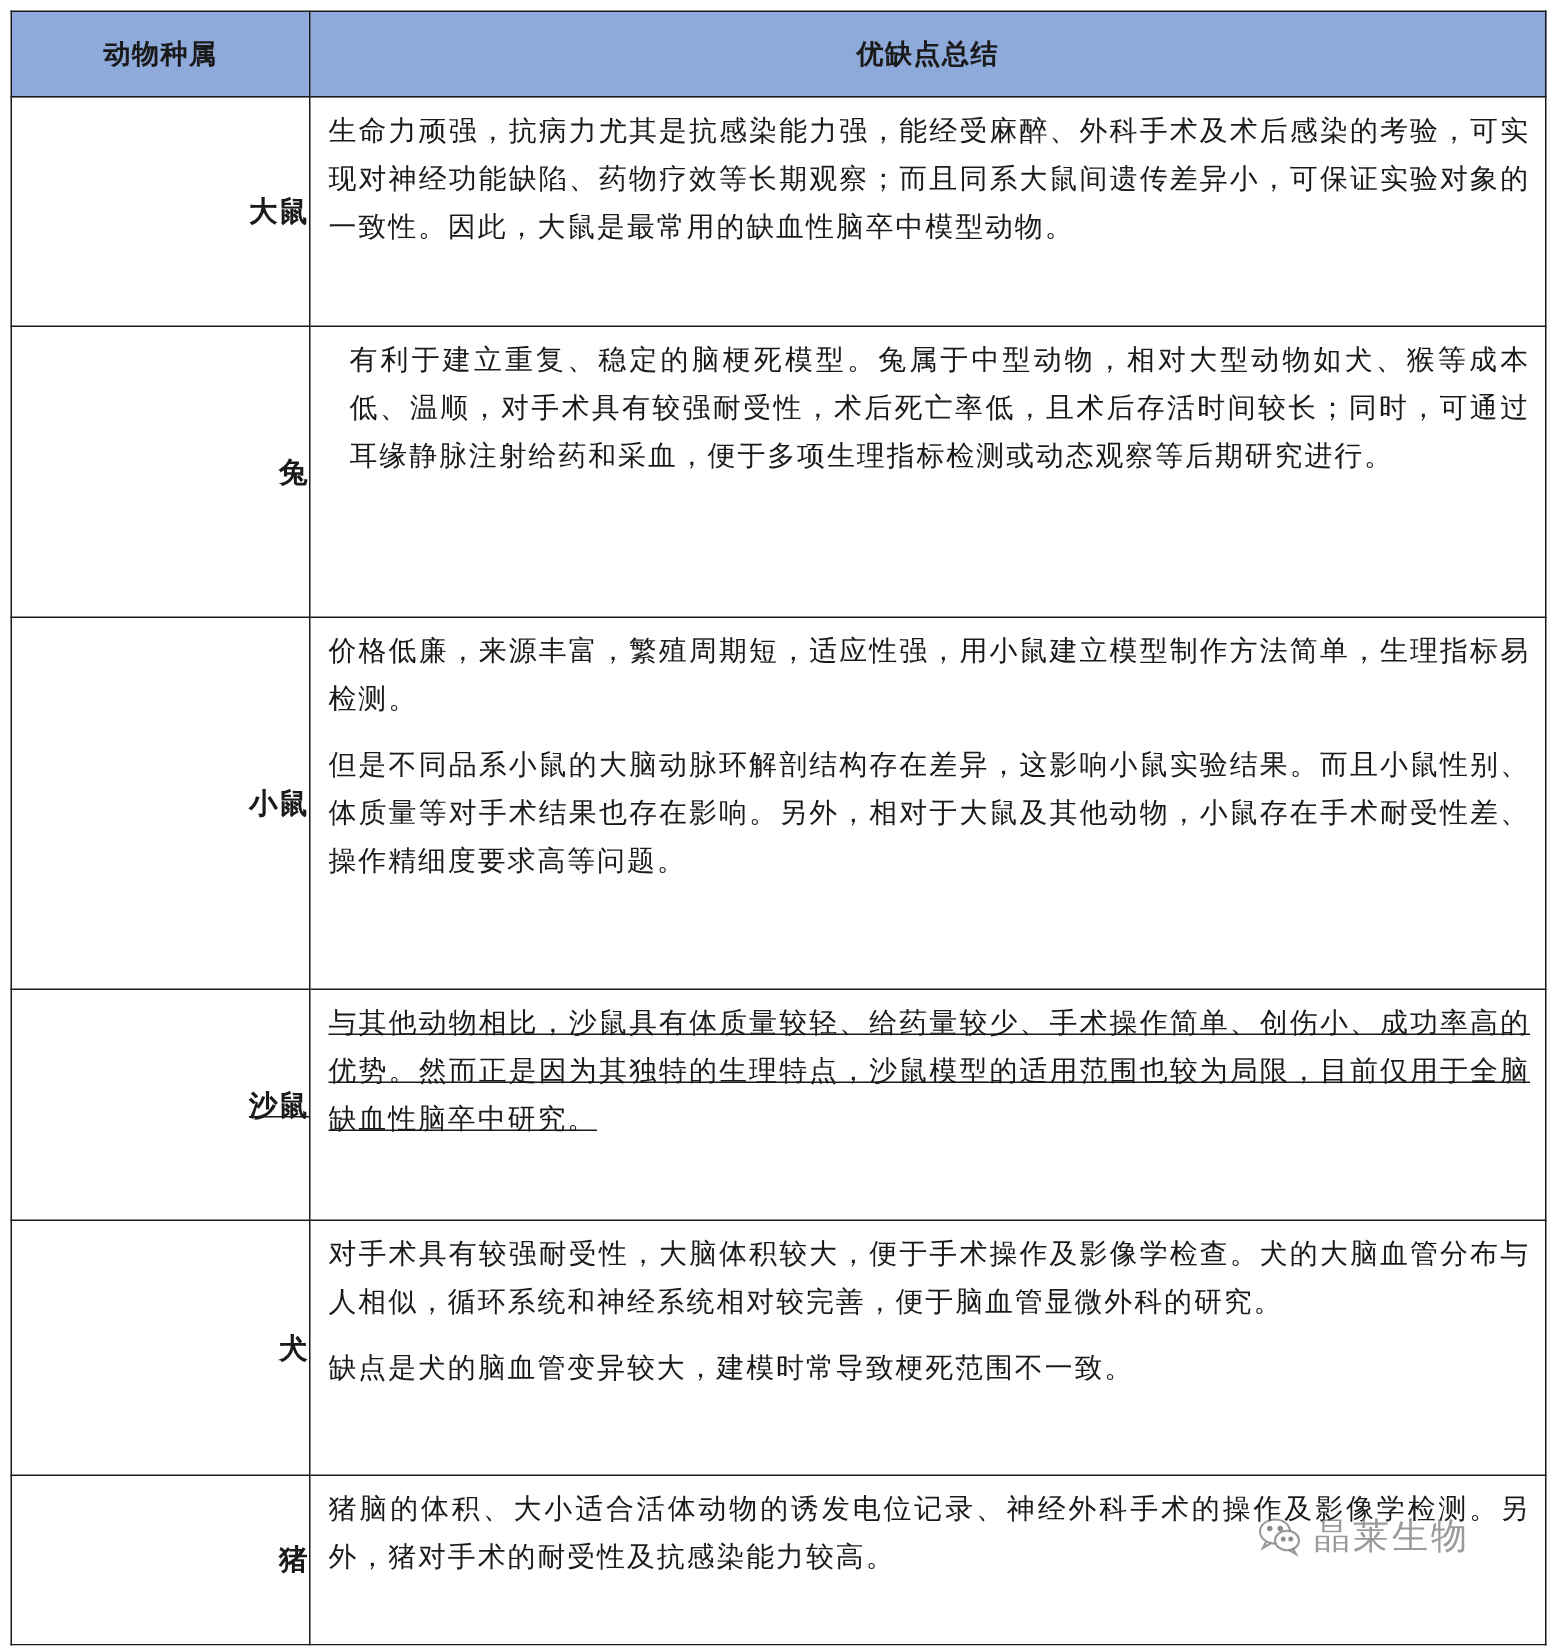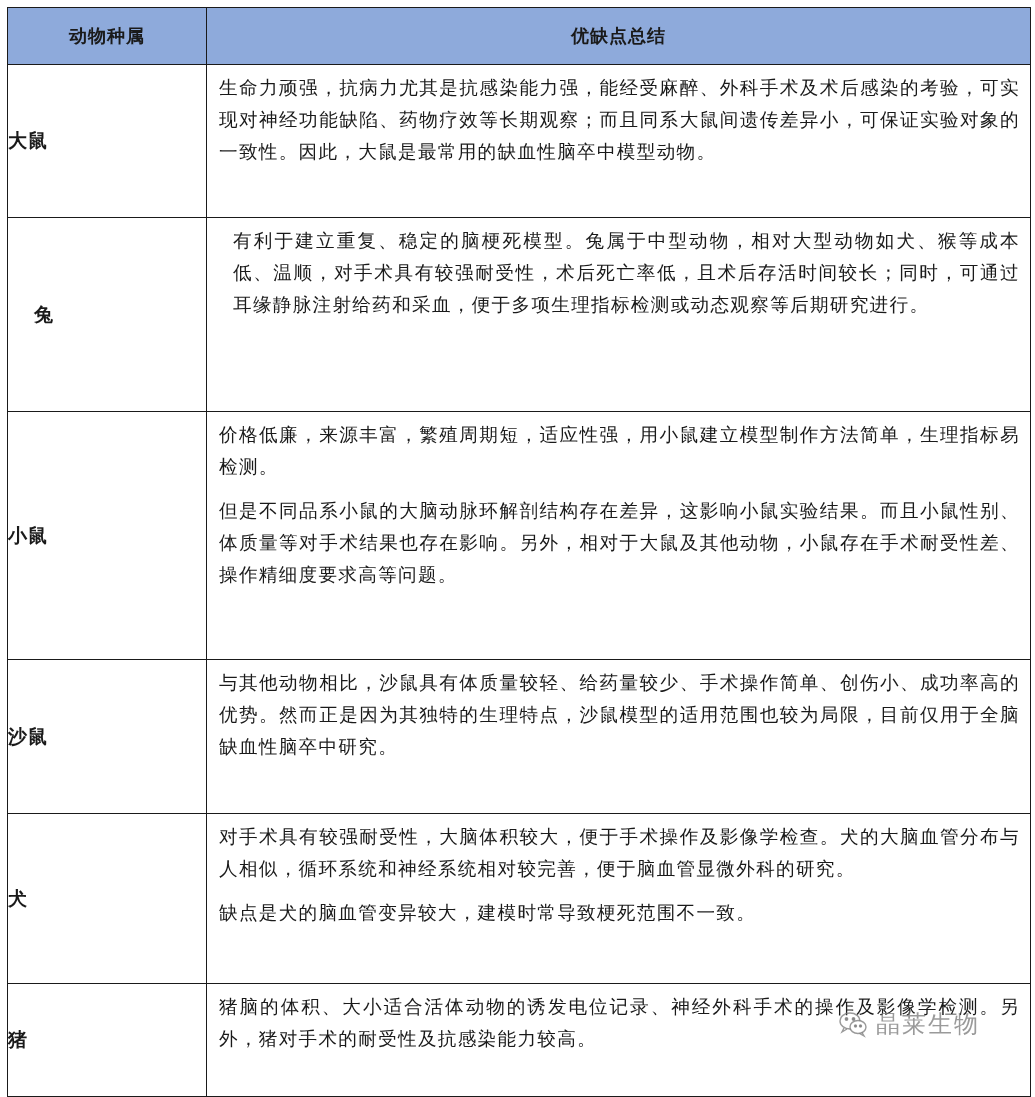--- a/index.html
+++ b/index.html
@@ -36,21 +36,21 @@
     th {
       background: #8eaadb;
       height: 56px;
       font-weight: bold;
       font-size: 18px;
       letter-spacing: 1px;
       text-align: center;
       vertical-align: middle;
     }
     td.name {
-      text-align: left;
+      text-align: right;
       vertical-align: middle;
       font-weight: bold;
       font-size: 19px;
       letter-spacing: 1px;
     }
     td.desc {
       vertical-align: top;
       padding: 7px 10px 10px 12px;
       font-size: 18.6px;
       line-height: 32px;
@@ -59,21 +59,21 @@
     }
     td.desc p {
       margin: 0;
     }
     td.desc p + p {
       margin-top: 12px;
     }
     .row-rat td { height: 135px; }
     .row-rabbit td { height: 176px; padding-left: 26px; }
     .row-mouse td { height: 230px; }
-    .row-gerbil td { height: 136px; }
+    .row-gerbil td { height: 136px; text-decoration: underline; }
     .row-dog td { height: 152px; }
     .row-pig td { height: 95px; }
     .row-monkey td { height: 96px; }
 
     .watermark {
       position: absolute;
       left: 838px;
       top: 1008px;
       display: flex;
       align-items: center;

